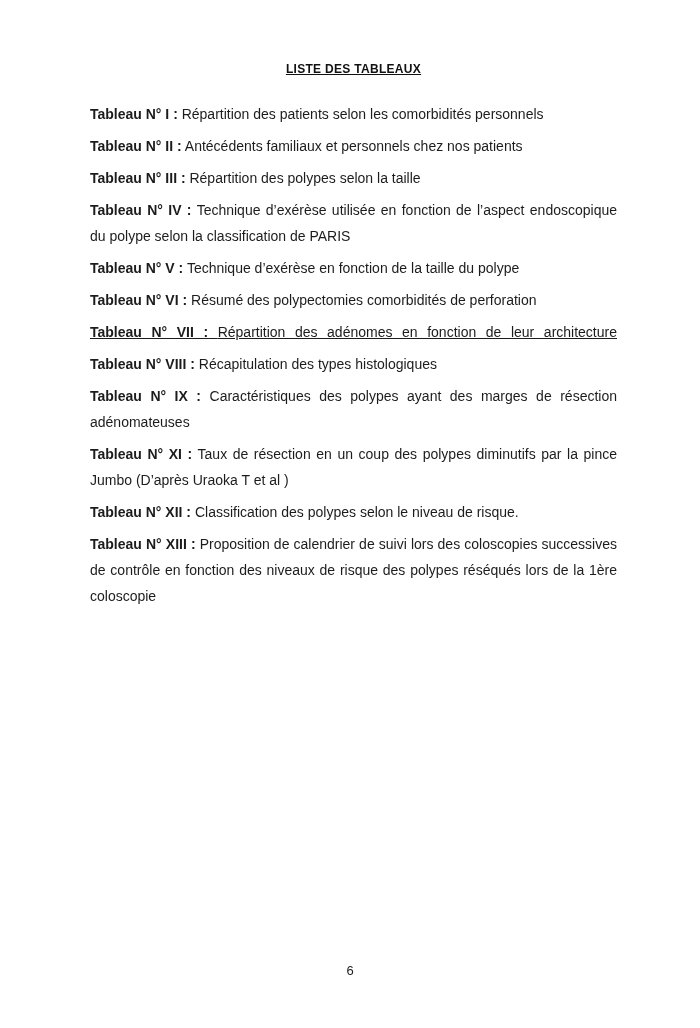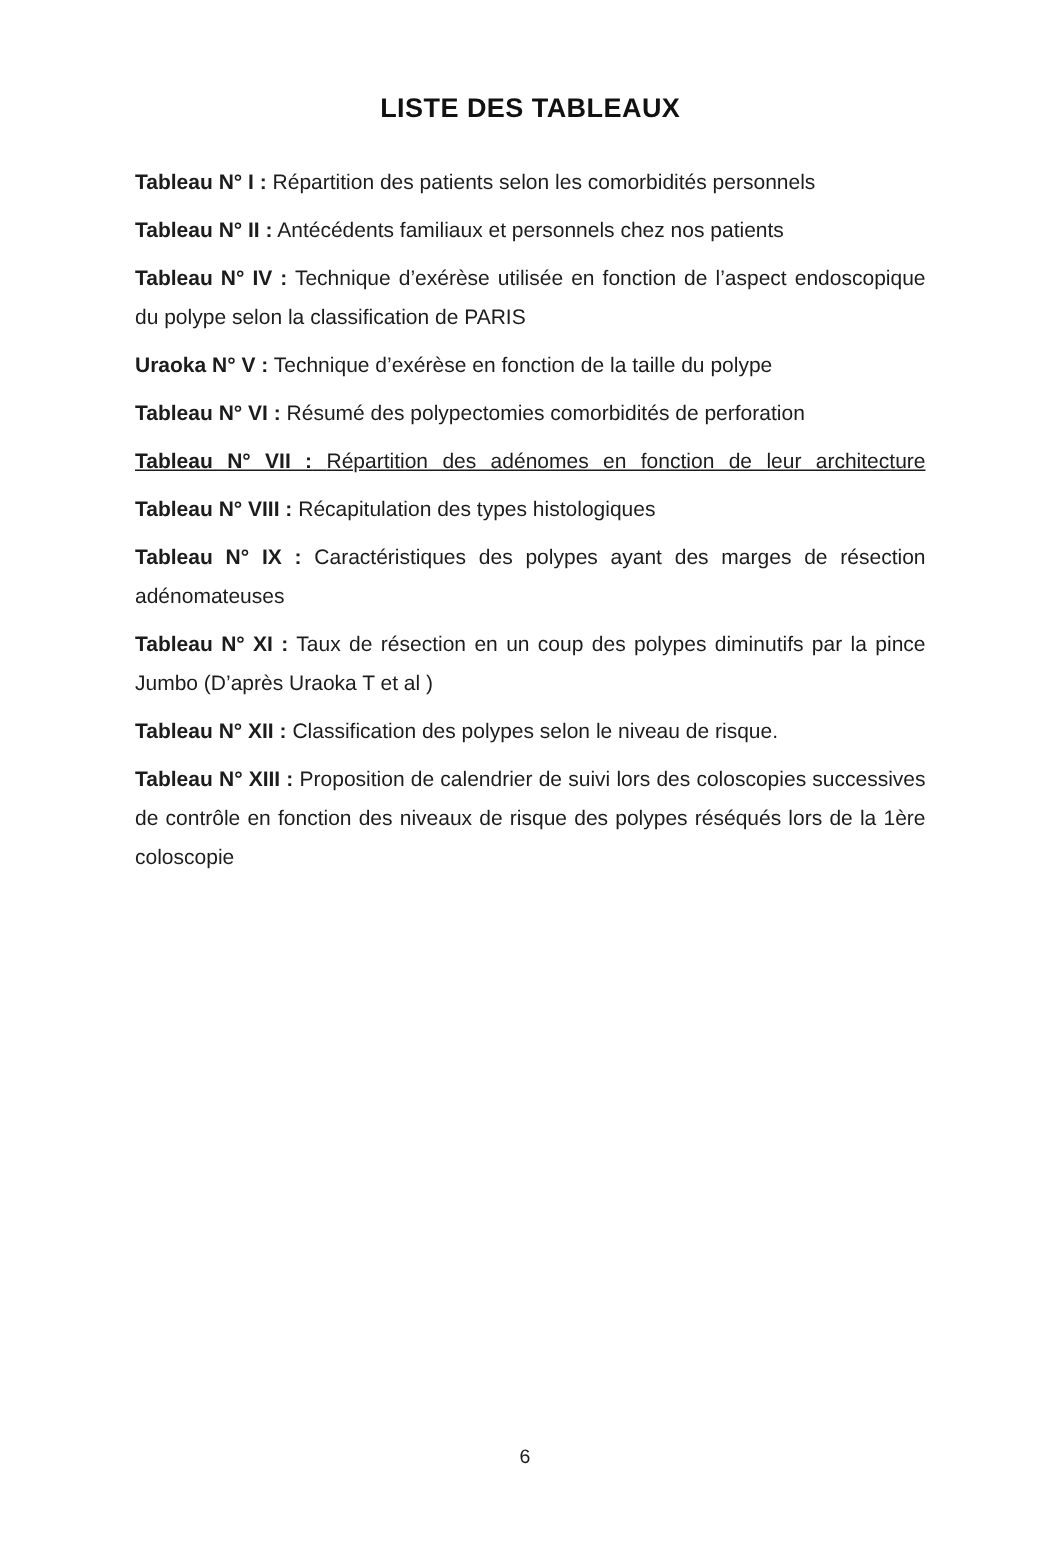--- a/index.html
+++ b/index.html
@@ -14,26 +14,27 @@
   }
   .page {
     position: absolute;
     inset: 0;
     background: #ffffff;
   }
   .content {
     padding: 62px 83px 0 90px; 
   }
   .doc-title {
-    font-size: 18px;
+    font-size: 12px;
     font-weight: bold;
     text-align: center;
     margin: 0 0 25px 0;
     letter-spacing: 0.3px;
     color: #111111;
+    text-decoration: underline;
   }
   .entry {
     font-size: 14px;
     line-height: 26px;
     margin: 0 0 6px 0;
     text-align: justify;
     color: #1c1c1c;
   }
   .entry .lbl { font-weight: bold; }
   .entry .lbl.plain { font-weight: bold; }
@@ -59,28 +60,32 @@
     <p class="entry">
       <span class="lbl">Tableau N° I :</span>
       <span class="txt">Répartition des patients selon les comorbidités personnels</span>
     </p>
 
     <p class="entry">
       <span class="lbl">Tableau N° II :</span>
       <span class="txt">Antécédents familiaux et personnels chez nos patients</span>
     </p>
 
+    <p class="entry">
+      <span class="lbl">Tableau N° III :</span>
+      <span class="txt">Répartition des polypes selon la taille</span>
+    </p>
 
     <p class="entry">
       <span class="lbl plain">Tableau N° IV :</span>
       <span class="txt">Technique d’exérèse utilisée en fonction de l’aspect endoscopique du polype selon la classification de PARIS</span>
     </p>
 
     <p class="entry">
-      <span class="lbl">Uraoka N° V :</span>
+      <span class="lbl">Tableau N° V :</span>
       <span class="txt">Technique d’exérèse en fonction de la taille du polype</span>
     </p>
 
     <p class="entry">
       <span class="lbl">Tableau N° VI :</span>
       <span class="txt">Résumé des polypectomies comorbidités de perforation</span>
     </p>
 
     <p class="entry spread">
       <span class="lbl">Tableau N° VII :</span>

